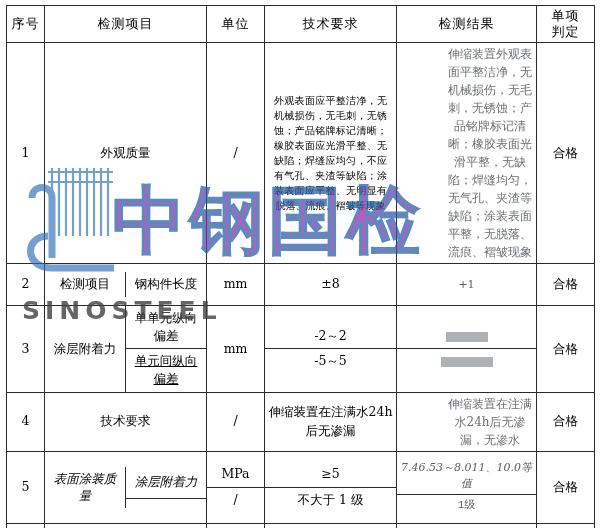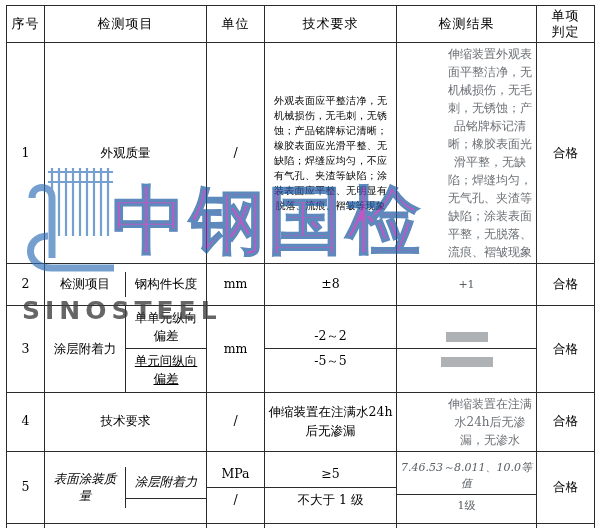--- a/index.html
+++ b/index.html
@@ -302,21 +302,21 @@
         </td>
         <td class="sub-split">
           <table>
             <tbody>
                 <tr>
                   <td style="padding:3px;font-style:italic;">
                     <span class="result-small">7.46.53～8.011、10.0等值</span>
                   </td>
                 </tr>
             <tr>
-                  <td style="padding:3px;">
+                  <td style="padding:3px;font-family:Liberation Mono, monospace;">
                     <span class="result-small">1级</span>
                   </td>
                 </tr>
           </tbody>
             </table>
         </td>
         <td>合格</td>
       </tr>
 
       <tr style="height:38px;">

